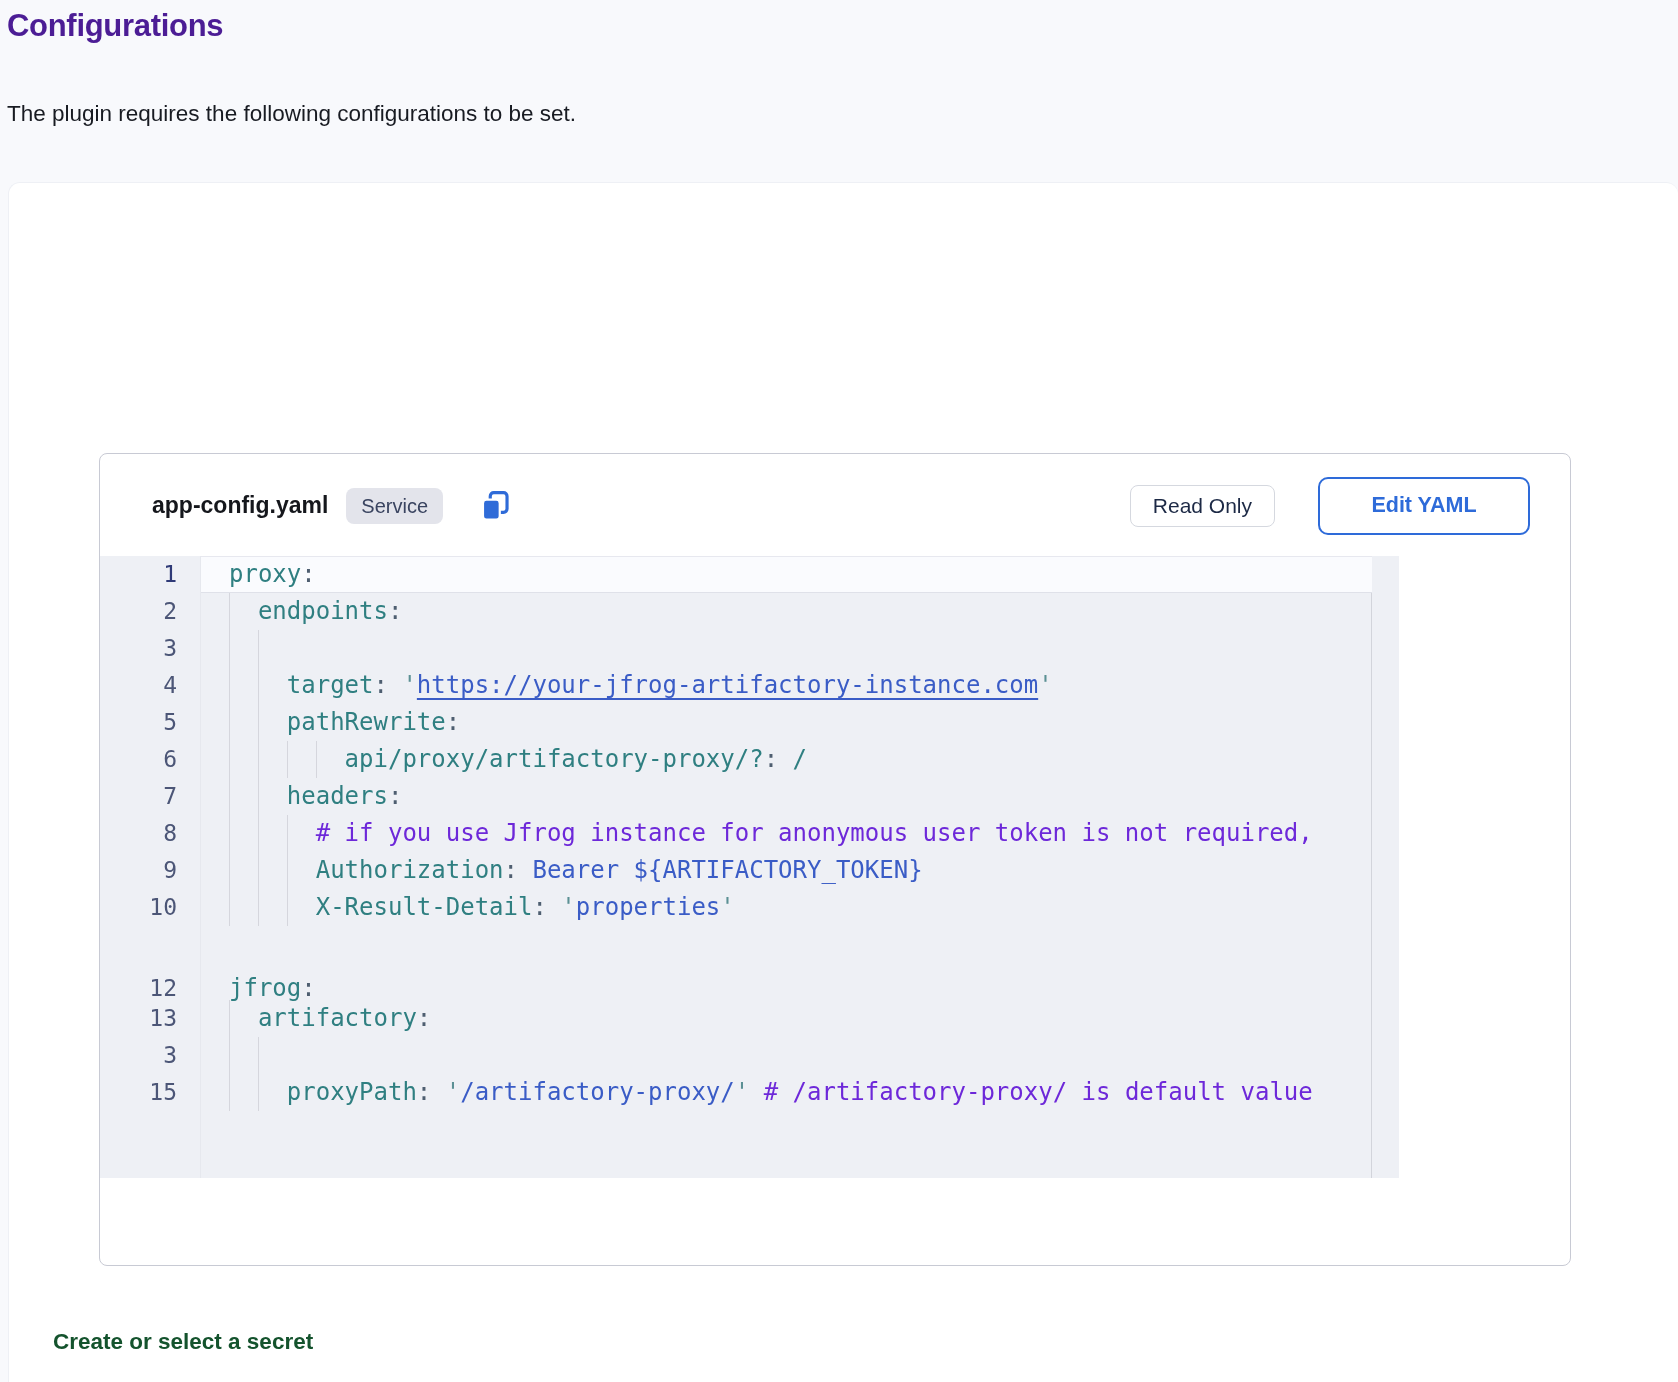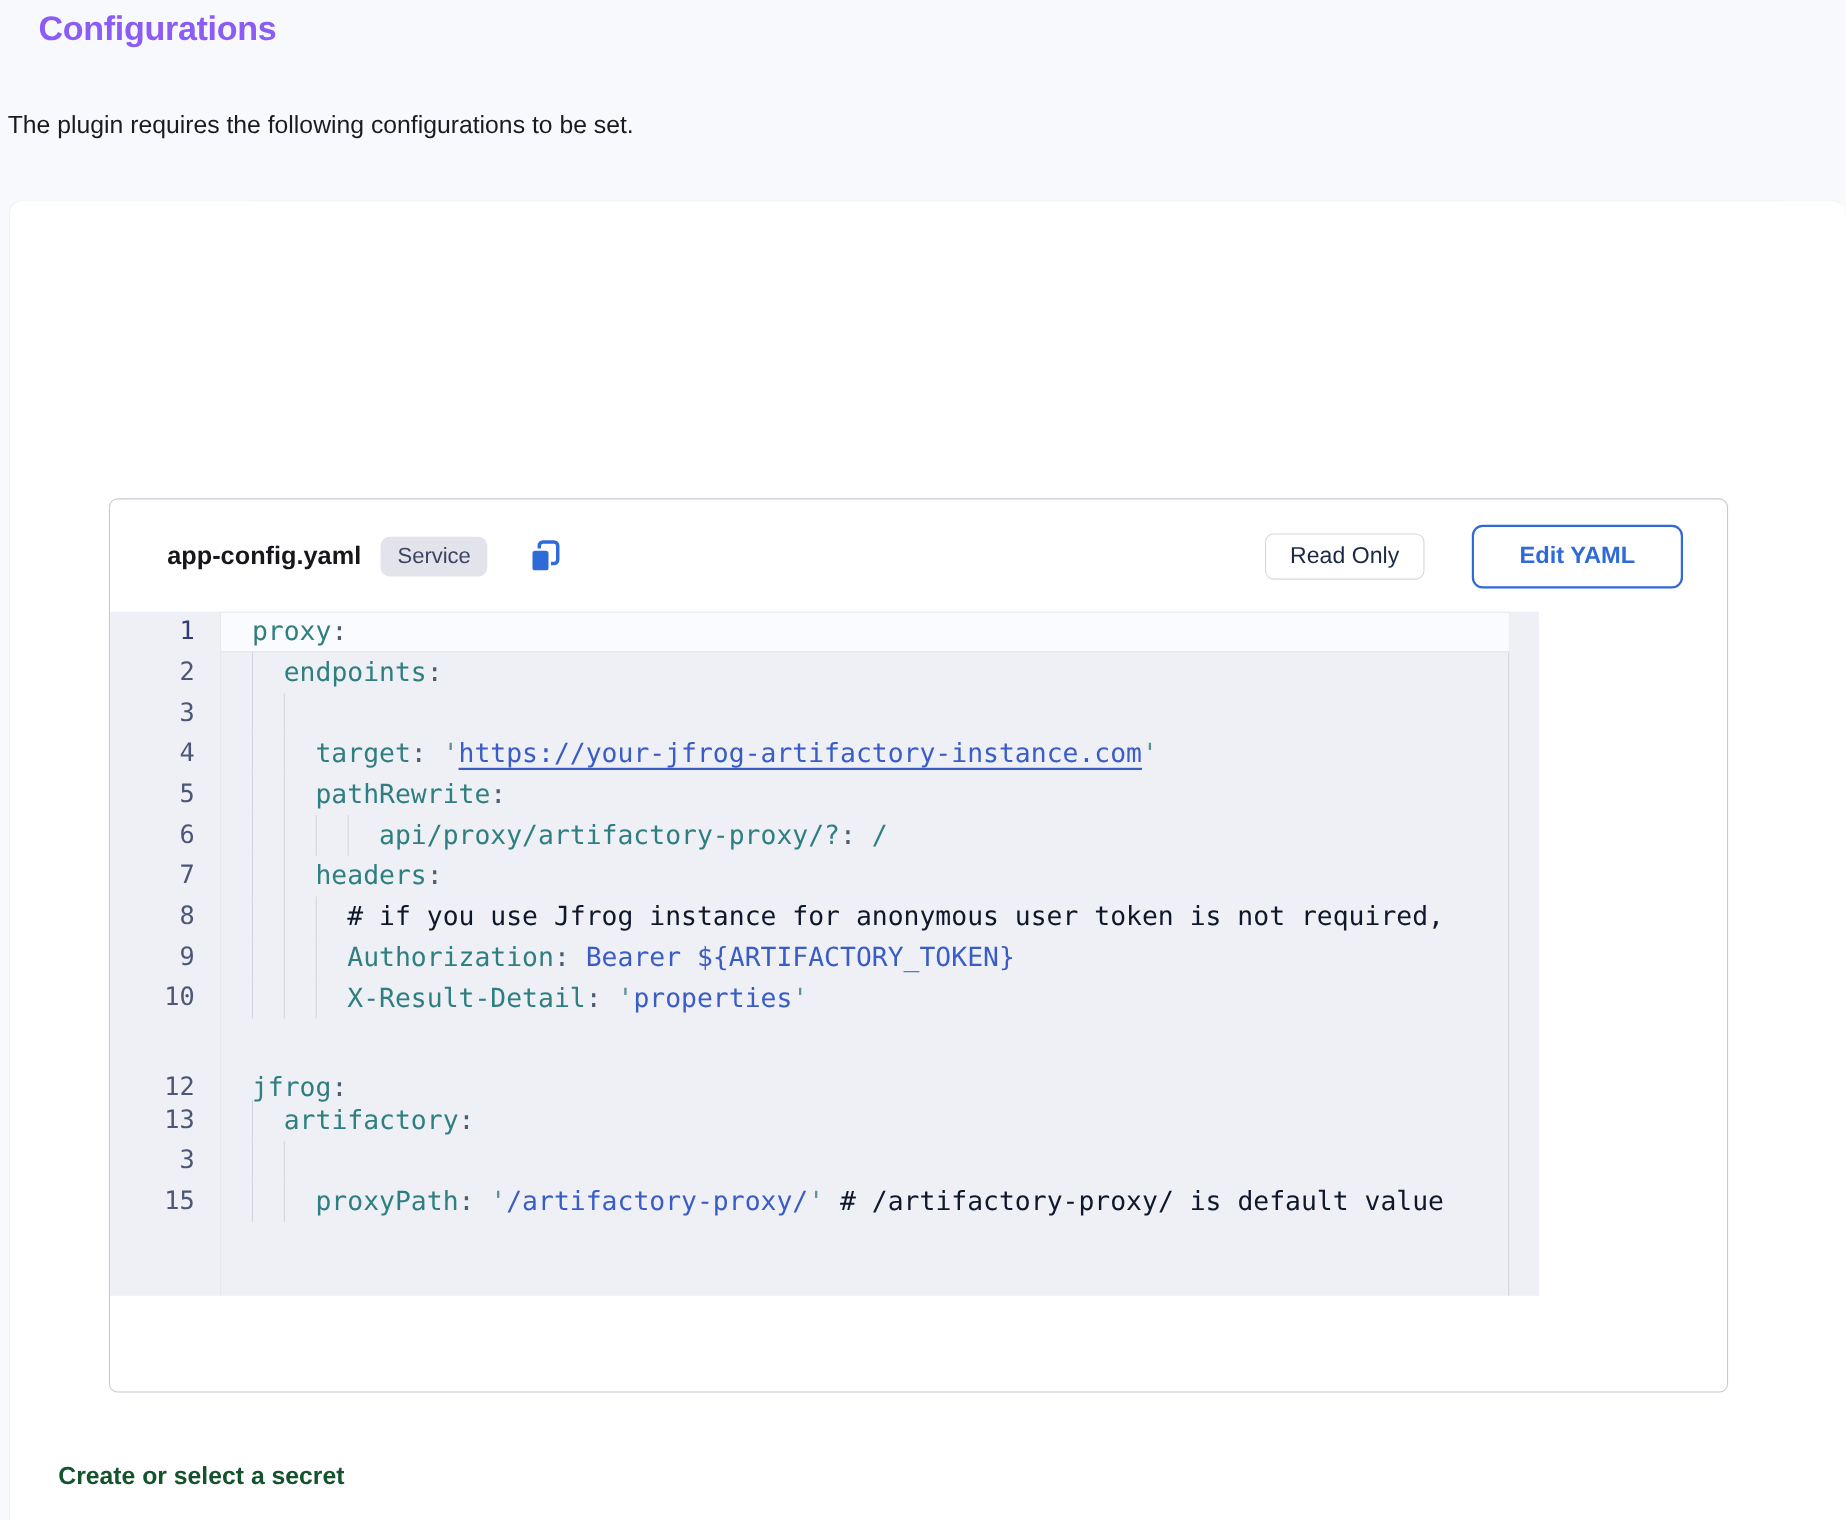--- a/index.html
+++ b/index.html
@@ -4,21 +4,21 @@
 <style>
   html,body{margin:0;padding:0;}
   body{
     width:1678px;height:1382px;position:relative;overflow:hidden;
     background:#f8f9fc;
     font-family:"Liberation Sans", sans-serif;
     -webkit-font-smoothing:antialiased;
   }
   .page-title{
     position:absolute;left:7px;top:8px;
-    font-size:31px;font-weight:700;color:#8b5cf6;letter-spacing:-.3px;margin-left:28px;
+    font-size:31px;font-weight:700;color:#4c1d95;letter-spacing:-.3px;
   }
   .page-subtitle{
     position:absolute;left:7px;top:101px;
     font-size:22.5px;color:#181b22;
   }
   .panel{
     position:absolute;left:8px;top:182px;width:1669px;height:1200px;
     background:#ffffff;border:1px solid #eef0f5;border-bottom:none;border-right:none;
     border-radius:12px 12px 0 0;
   }
@@ -39,21 +39,21 @@
     margin-left:32px;width:40px;height:40px;border:none;background:transparent;
     padding:0;cursor:pointer;display:flex;align-items:center;justify-content:center;
   }
   .spacer{flex:1;}
   .btn-readonly{
     background:#fff;border:1px solid #d5d8df;border-radius:8px;
     font-size:21px;color:#1c2945;padding:8px 22px;cursor:pointer;
     font-family:"Liberation Sans", sans-serif;
   }
   .btn-edit{
-    margin-left:43px;width:192px;height:58px;background:#fff;
+    margin-left:43px;width:212px;height:58px;background:#fff;
     border:2px solid #2e6bd9;border-radius:10px;
     font-size:21.5px;font-weight:700;color:#2e6bd9;cursor:pointer;
     font-family:"Liberation Sans", sans-serif;
   }
   
   .editor{
     position:absolute;left:91px;top:373px;width:1299px;height:622px;
     background:#eef0f5;overflow:hidden;
   }
   .gutter-border{position:absolute;left:100px;top:0;bottom:0;width:1px;background:#e6e8ee;}
@@ -73,21 +73,21 @@
   .code-row.active .line-content{
     background:#fafbfe;border-top:1px solid #e7e8ef;border-bottom:1px solid #dfe1e9;
     height:37px;line-height:35px;
   }
   .guide{position:absolute;top:0;height:37px;width:1px;background:#d5d6dd;}
   .seg-k{color:#2f7f81;}
   .seg-p{color:#4e5e70;}
   .seg-q{color:#5b9094;}
   .seg-v{color:#3a5cc6;}
   .seg-u{color:#3a5cc6;text-decoration:underline;text-decoration-thickness:2px;text-underline-offset:5px;}
-  .seg-c{color:#0f172a;}
+  .seg-c{color:#6d28d9;}
   .seg-w{color:#4e5e70;}
   
   .secret-heading{
     position:absolute;left:44px;top:1146px;font-size:22.5px;font-weight:700;color:#14532d;
   }
 </style>
 </head>
 <body>
 
 <div class="page-title">Configurations</div>

